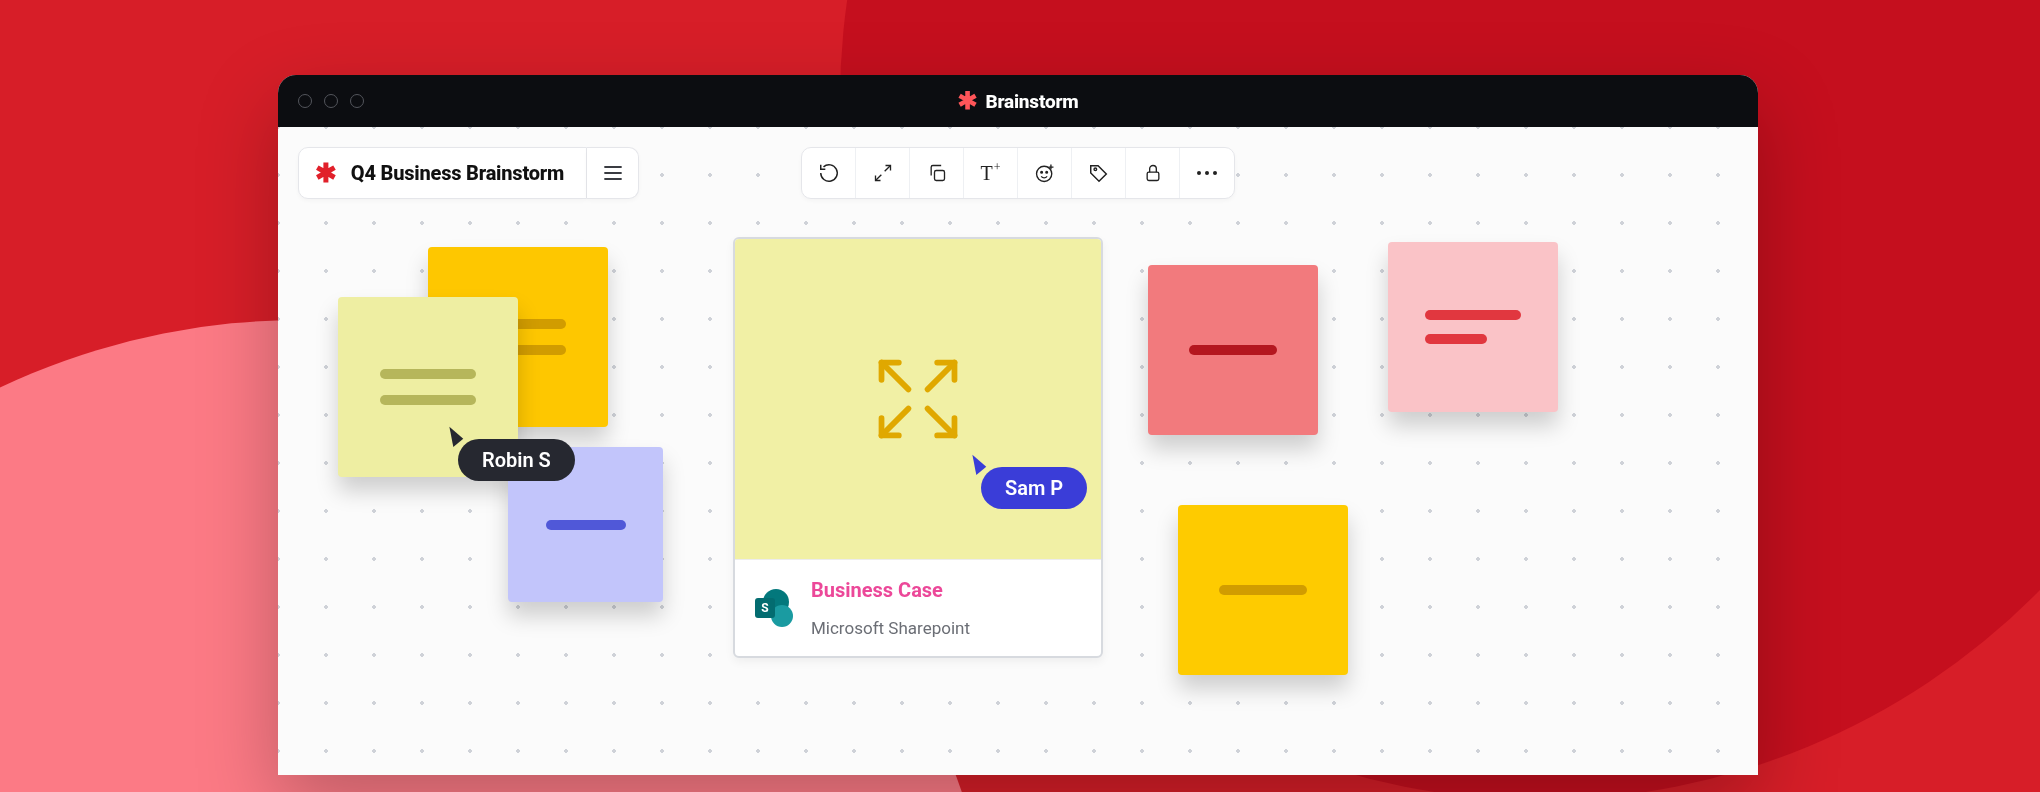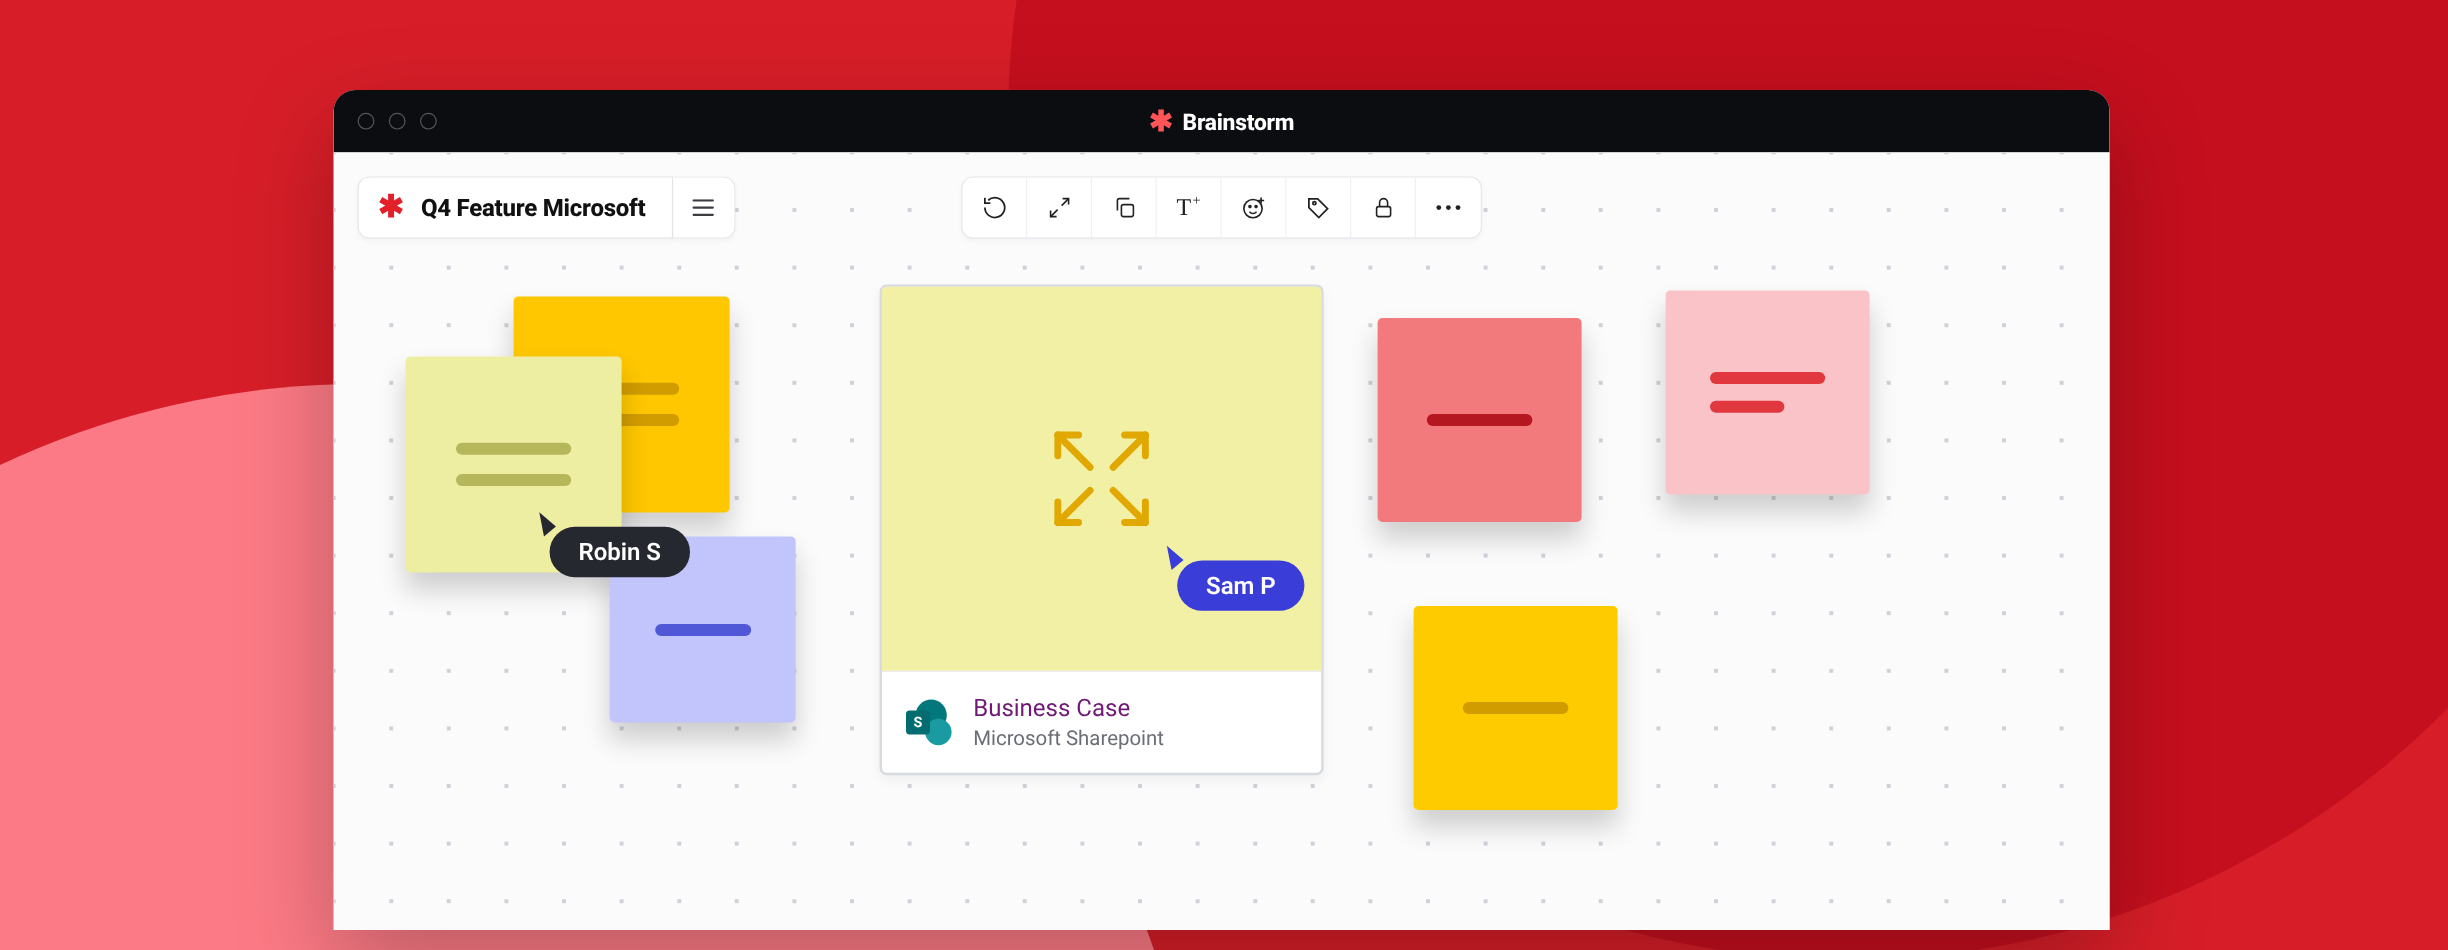--- a/index.html
+++ b/index.html
@@ -54,22 +54,22 @@
 
   
   .embed { position:absolute; background:#fff; border:2px solid #d7dadf; border-radius:6px; width:370px; box-shadow:0 4px 10px rgba(0,0,0,0.05); }
   .embed .preview { height:320px; background:#f1f0a5; display:flex; align-items:center; justify-content:center; border-radius:4px 4px 0 0; }
   .embed .expand { color:#e0a800; }
   .embed .meta { display:flex; align-items:center; gap:18px; padding:18px 20px; border-top:1px solid #ececec; }
   .sp-icon { width:38px; height:38px; position:relative; }
   .sp-icon .c1 { position:absolute; width:26px; height:26px; border-radius:50%; background:#03787c; left:8px; top:0; }
   .sp-icon .c2 { position:absolute; width:22px; height:22px; border-radius:50%; background:#1a9ba1; left:16px; top:16px; }
   .sp-icon .sq { position:absolute; width:20px; height:20px; border-radius:3px; background:#036c70; left:0; top:9px; display:flex; align-items:center; justify-content:center; color:#fff; font-size:12px; font-weight:700; }
-  .embed .title { font-weight:400; font-size:20px; color:#701a75; }
-  .embed .sub { font-size:17px; color:#6b6e75; margin-top:4px; }
+  .embed .title { font-weight:700; font-size:20px; color:#ec4899; }
+  .embed .sub { font-size:17px; color:#6b6e75; margin-top:16px; }
 
   svg { display:block; }
 </style>
 </head>
 <body>
 
 <div class="bg-shape-2"></div>
 <div class="bg-shape-1"></div>
 
 <div class="window">
@@ -84,21 +84,21 @@
       <span class="asterisk">✱</span>
       <span>Brainstorm</span>
     </div>
   </div>
 
   <div class="canvas">
 
     <div class="doc-chip">
       <div class="doc-btn">
         <span class="asterisk" style="color:#e1202a;font-size:26px;">✱</span>
-        <span class="doc-title">Q4 Feature Microsoft</span>
+        <span class="doc-title">Q4 Business Brainstorm</span>
       </div>
       <div class="menu-btn">
         <span>
           <svg width="20" height="14" viewBox="0 0 20 14">
               <g stroke="#3a3c42" stroke-width="1.8" stroke-linecap="round">
                 <line x1="2" y1="1" x2="18" y2="1"></line>
                 <line x1="2" y1="7" x2="18" y2="7"></line>
                 <line x1="2" y1="13" x2="18" y2="13"></line>
               </g>
             </svg>

